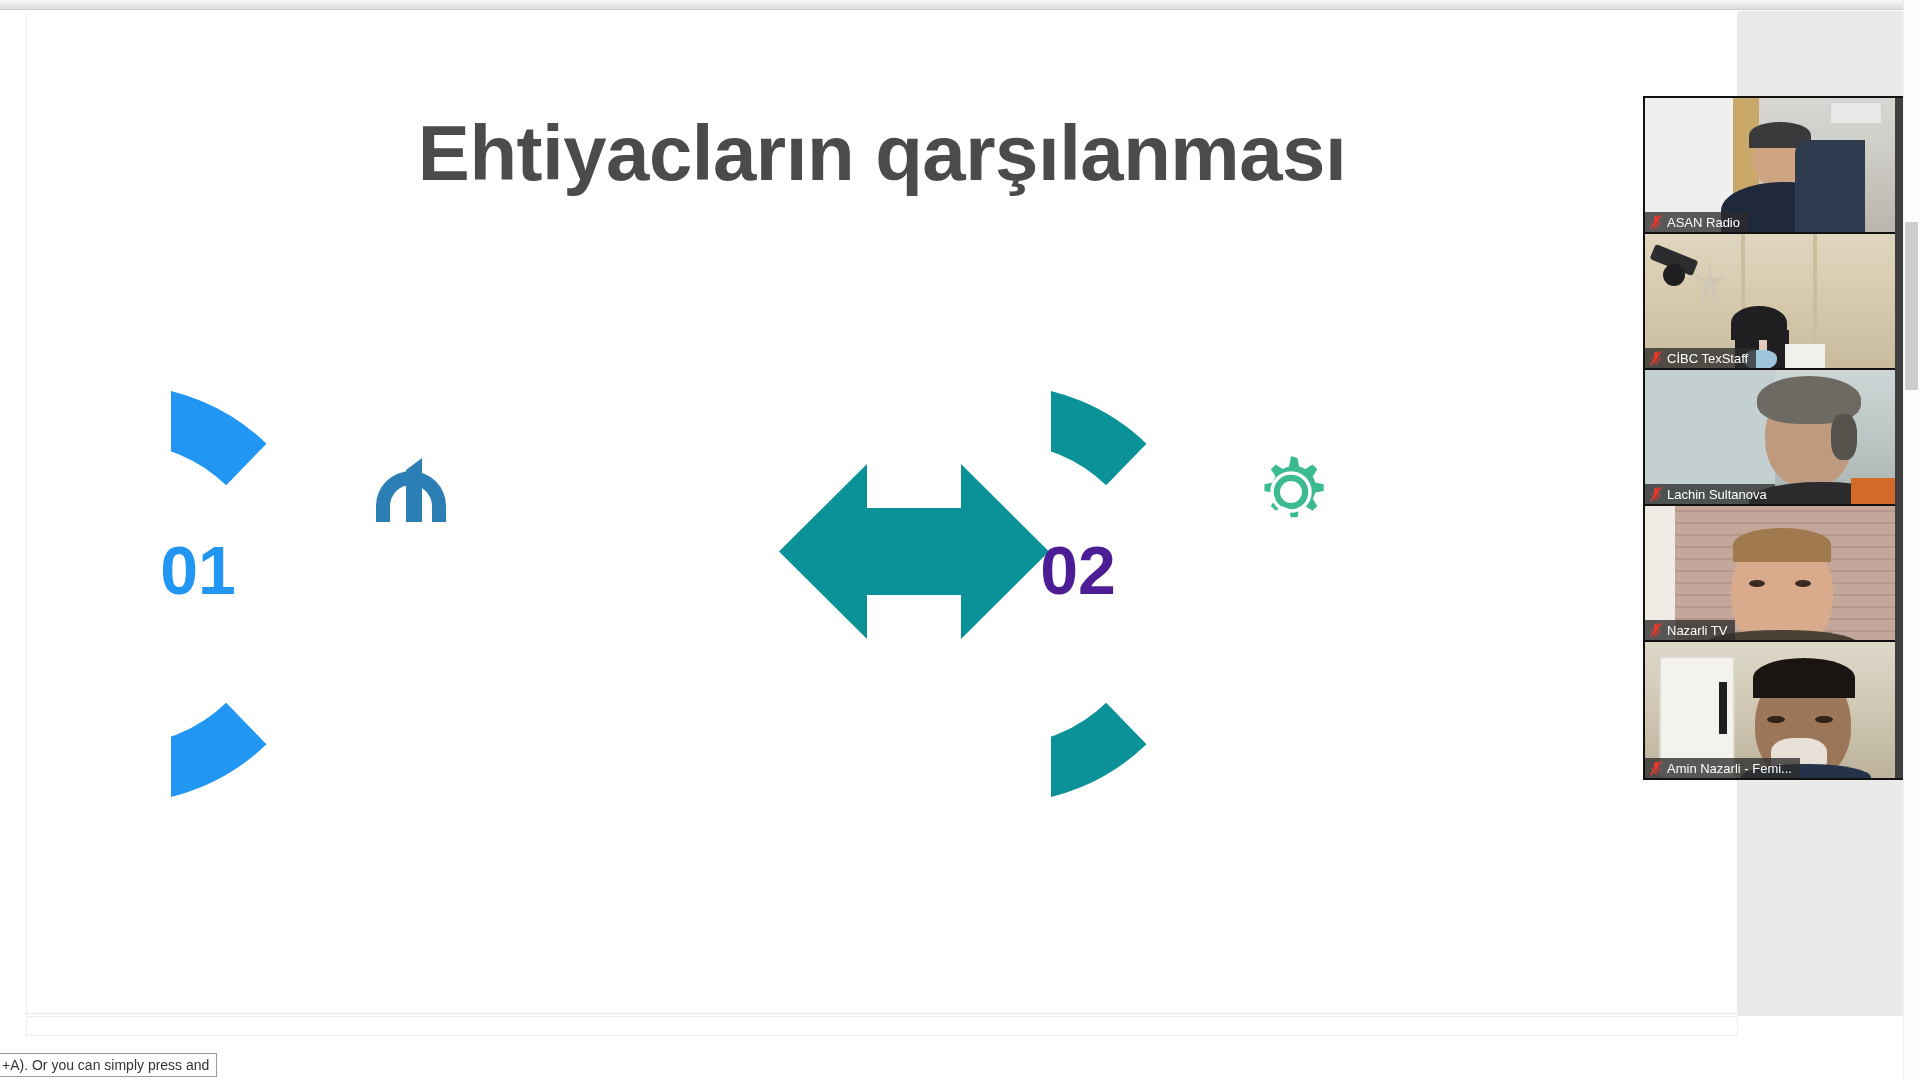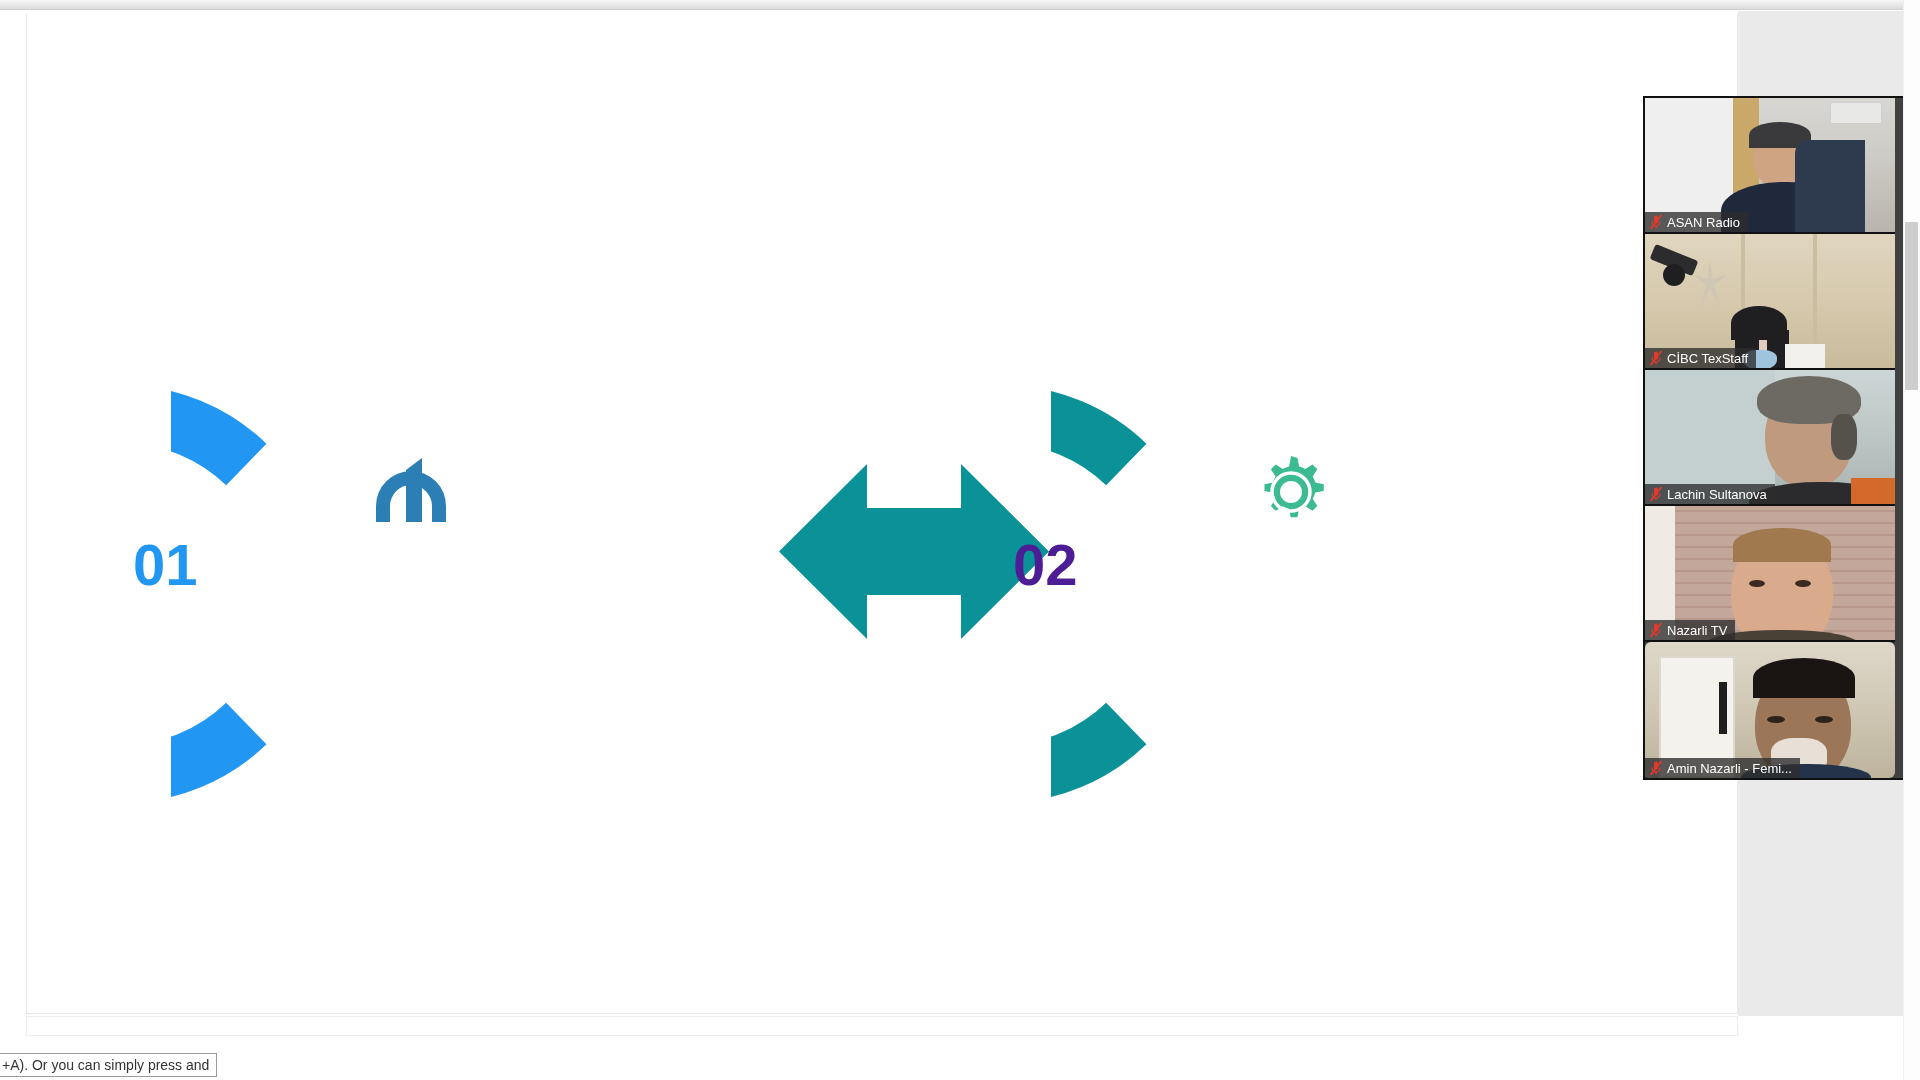--- a/index.html
+++ b/index.html
@@ -67,21 +67,22 @@
     position: absolute;
     left: 0; top: 0;
     width: 480px; height: 480px;
   }
 
   .unit-number {
     position: absolute;
     top: 182px;
     left: -38px;
     width: 130px;
-    font-size: 58px;
+    text-align: center;
+    font-size: 68px;
     font-weight: bold;
     line-height: 1;
   }
   .num-blue { color: #2196f3; }
   .num-teal { color: #4c1d95; }
 
   .unit-icon {
     position: absolute;
     left: 0; right: 0;
     top: 100px;
@@ -121,21 +122,21 @@
     text-decoration: underline;
   }
 
   .tile {
     position: relative;
     width: 250px;
     height: 136px;
     border-bottom: 2px solid #111111;
     overflow: hidden;
   }
-  .tile:last-child { border-bottom: none; border-radius: 6px; }
+  .tile:last-child { border-bottom: none; }
 
   .tile-bg { position: absolute; inset: 0; }
 
   .tile-name {
     position: absolute;
     left: 0;
     bottom: 0;
     max-width: 96%;
     display: flex;
     align-items: center;
@@ -235,20 +236,21 @@
 <body>
 
 <div id="app">
 
   <div class="page-bg-gray"></div>
 
   <div class="top-strip"></div>
 
   <div class="slide">
 
+    <div class="slide-title">Ehtiyacların qarşılanması</div>
 
     <div class="unit unit-1">
       <svg class="ring-svg" viewBox="0 0 480 480">
         <path d="M 75.3 369.5 A 180 180 0 1 1 75.3 110.5" fill="none" stroke="#2196f3" stroke-width="58" stroke-linecap="butt"></path>
       </svg>
 
       <div class="unit-icon">
         <svg width="86" height="70" viewBox="0 0 86 70">
           <path d="M8 68 L8 52 A35 35 0 0 1 78 52 L78 68 L64 68 L64 52
                    A21 21 0 0 0 22 52 L22 68 Z" fill="#2b7fb5"></path>

